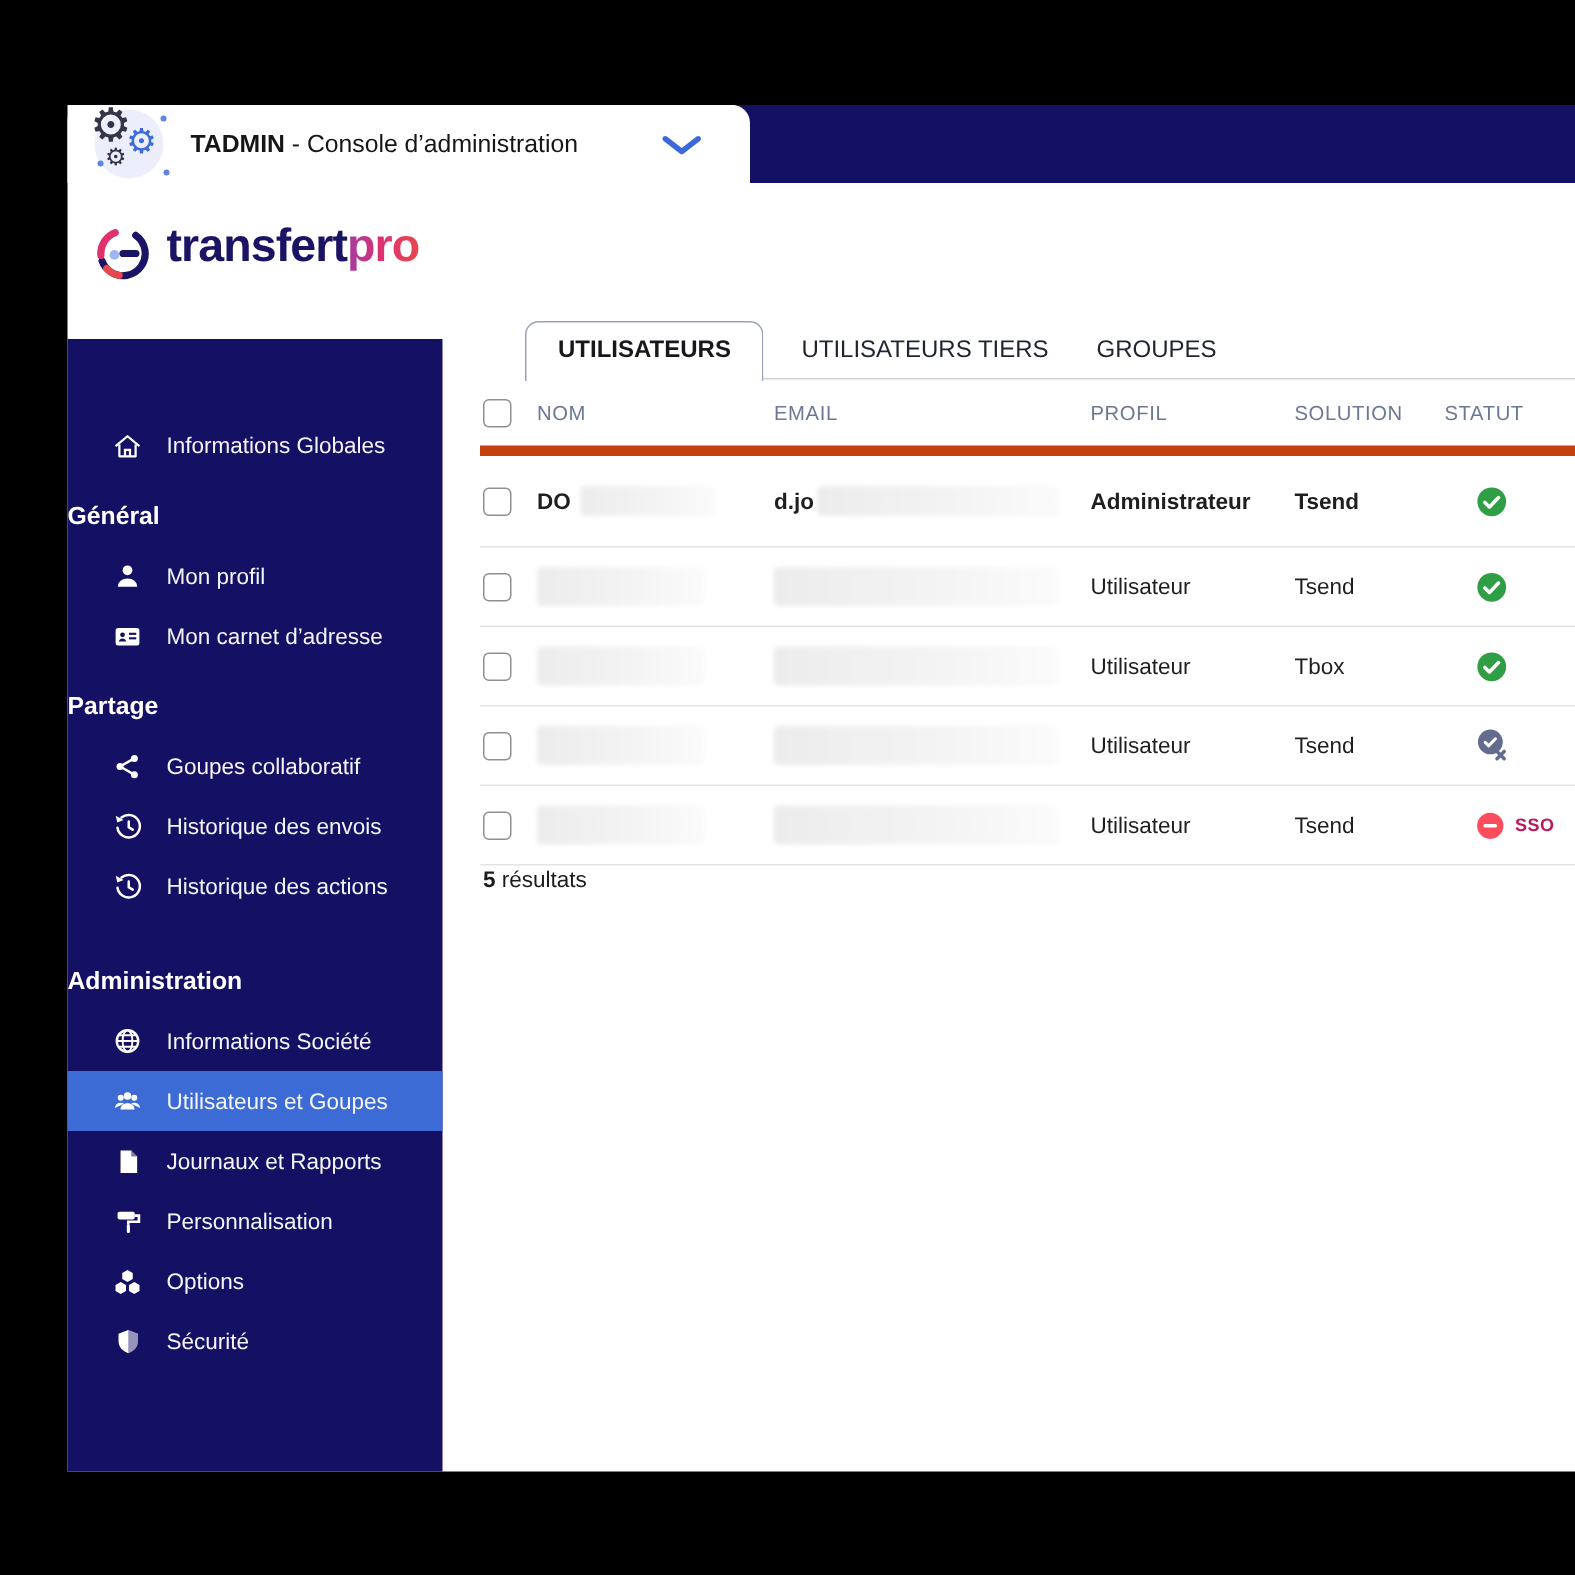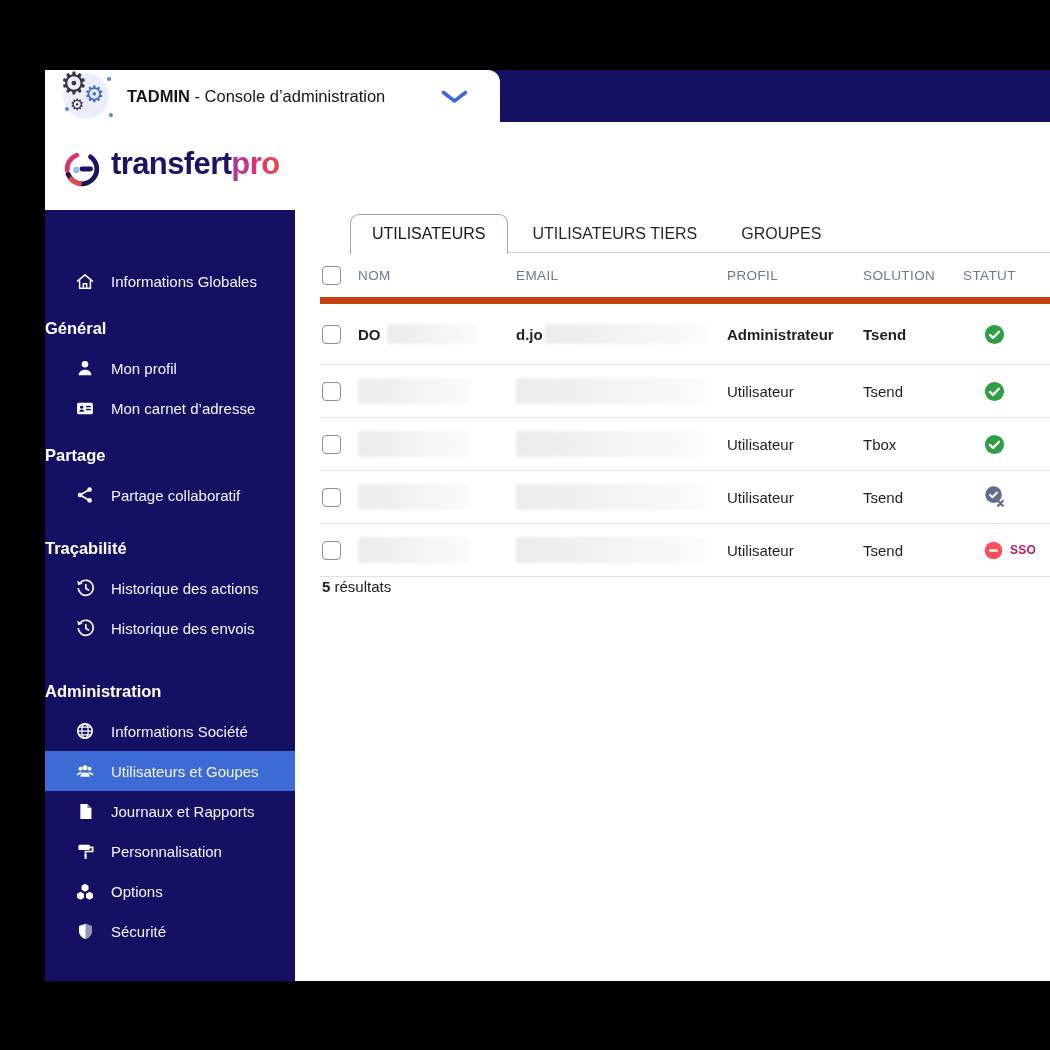--- a/index.html
+++ b/index.html
@@ -29,39 +29,39 @@
   .tab-title .bold{font-weight:700;}
   .tab-chevron{position:absolute;right:32px;top:20px;}
 
   
   .logo{position:absolute;left:16px;top:78px;display:flex;align-items:flex-start;gap:8px;}
   .logo-text{font-size:31px;font-weight:800;letter-spacing:-0.6px;line-height:1;}
   .logo-text .p1{color:#1b1464;}
   .logo-text .p2{background:linear-gradient(90deg,#a03ca0,#e0316e,#e8484c);-webkit-background-clip:text;background-clip:text;color:transparent;}
 
   
-  .sidebar{position:absolute;left:0;top:140px;bottom:0;width:250px;background:#141164;color:#fff;padding-top:51px;box-sizing:border-box;}
+  .sidebar{position:absolute;left:0;top:156px;bottom:0;width:250px;background:#141164;color:#fff;padding-top:51px;box-sizing:border-box;}
   .side-item{height:40px;display:flex;align-items:center;padding-left:30px;cursor:pointer;}
   .side-item .icn{width:20px;height:20px;flex:0 0 auto;display:flex;align-items:center;justify-content:center;}
   .side-item .lbl{margin-left:16px;font-size:15px;color:#f4f5fb;white-space:nowrap;}
   .side-item.active{background:#3d6bd5;}
   .side-header{height:40px;display:flex;align-items:center;padding-left:0;font-size:16.5px;font-weight:700;color:#fff;}
   .mt7{margin-top:7px;} .mt13{margin-top:13px;} .mt23{margin-top:23px;}
 
   
   .tab-baseline{position:absolute;left:305px;top:182px;right:0;height:1px;background:#cfd2da;}
   .tabs{position:absolute;left:305px;top:143px;height:41px;display:flex;align-items:center;z-index:3;}
   .tab{font-size:16px;color:#1f2430;white-space:nowrap;cursor:pointer;}
   .tab.active{
     height:40px;box-sizing:border-box;display:flex;align-items:center;background:#fff;
     border:1.5px solid #9aa2b8;border-bottom:none;border-radius:9px 9px 0 0;
-    padding:0 21px;font-weight:400;color:#17181c;
+    padding:0 21px;font-weight:700;color:#17181c;
   }
   .tab.plain{padding:0 0 0 0;margin-left:25px;}
-  .tab.plain + .tab.plain{margin-left:44px;}
+  .tab.plain + .tab.plain{margin-left:32px;}
 
   
   .table{position:absolute;left:275px;top:183px;right:0;}
   .tr{display:grid;grid-template-columns:38px 158px 211px 136px 100px auto;align-items:center;border-bottom:1px solid #e3e3e3;}
   .tr.head{height:44px;border-bottom:7px solid #c2410c;}
   .tr.row{height:52px;}
   .tr.row-tall{height:60px;}
   .th{font-size:13.5px;color:#6d7894;letter-spacing:.4px;}
   .td{font-size:15px;color:#1f1f1f;display:flex;align-items:center;}
   .td.em{font-weight:700;}
@@ -157,45 +157,44 @@
 
     <div class="side-item">
       <span class="icn">
         <svg width="20" height="20" viewBox="0 0 24 24">
             <path d="M6 12 17.5 5.5M6 12l11.5 6.5" stroke="#fff" stroke-width="2"></path>
             <circle cx="6" cy="12" r="2.8" fill="#fff"></circle>
             <circle cx="17.5" cy="5.5" r="2.8" fill="#fff"></circle>
             <circle cx="17.5" cy="18.5" r="2.8" fill="#fff"></circle>
           </svg>
       </span>
-      <span class="lbl">Partage collaboratif</span>
-    </div>
-
-    <div class="side-header mt13">Traçabilité</div>
+      <span class="lbl">Goupes collaboratif</span>
+    </div>
+
 
     <div class="side-item">
       <span class="icn">
         <svg width="20" height="20" viewBox="0 0 24 24">
             <path d="M7.2 4.8A9 9 0 1 1 4 13" fill="none" stroke="#fff" stroke-width="2" stroke-linecap="round"></path>
             <path d="M2.6 3.4l1.2 5.3 5.1-1.9z" fill="#fff"></path>
             <path d="M13 8v4.6l3.2 1.9" fill="none" stroke="#fff" stroke-width="2" stroke-linecap="round"></path>
           </svg>
       </span>
-      <span class="lbl">Historique des actions</span>
+      <span class="lbl">Historique des envois</span>
     </div>
 
     <div class="side-item">
       <span class="icn">
         <svg width="20" height="20" viewBox="0 0 24 24">
             <path d="M7.2 4.8A9 9 0 1 1 4 13" fill="none" stroke="#fff" stroke-width="2" stroke-linecap="round"></path>
             <path d="M2.6 3.4l1.2 5.3 5.1-1.9z" fill="#fff"></path>
             <path d="M13 8v4.6l3.2 1.9" fill="none" stroke="#fff" stroke-width="2" stroke-linecap="round"></path>
           </svg>
       </span>
-      <span class="lbl">Historique des envois</span>
+      <span class="lbl">Historique des actions</span>
     </div>
 
     <div class="side-header mt23">Administration</div>
 
     <div class="side-item">
       <span class="icn">
         <svg width="20" height="20" viewBox="0 0 24 24">
             <circle cx="12" cy="12" r="8.6" fill="none" stroke="#fff" stroke-width="1.9"></circle>
             <ellipse cx="12" cy="12" rx="3.9" ry="8.6" fill="none" stroke="#fff" stroke-width="1.5"></ellipse>
             <path d="M3.4 12h17.2M4.8 7.4h14.4M4.8 16.6h14.4" stroke="#fff" stroke-width="1.5"></path>

